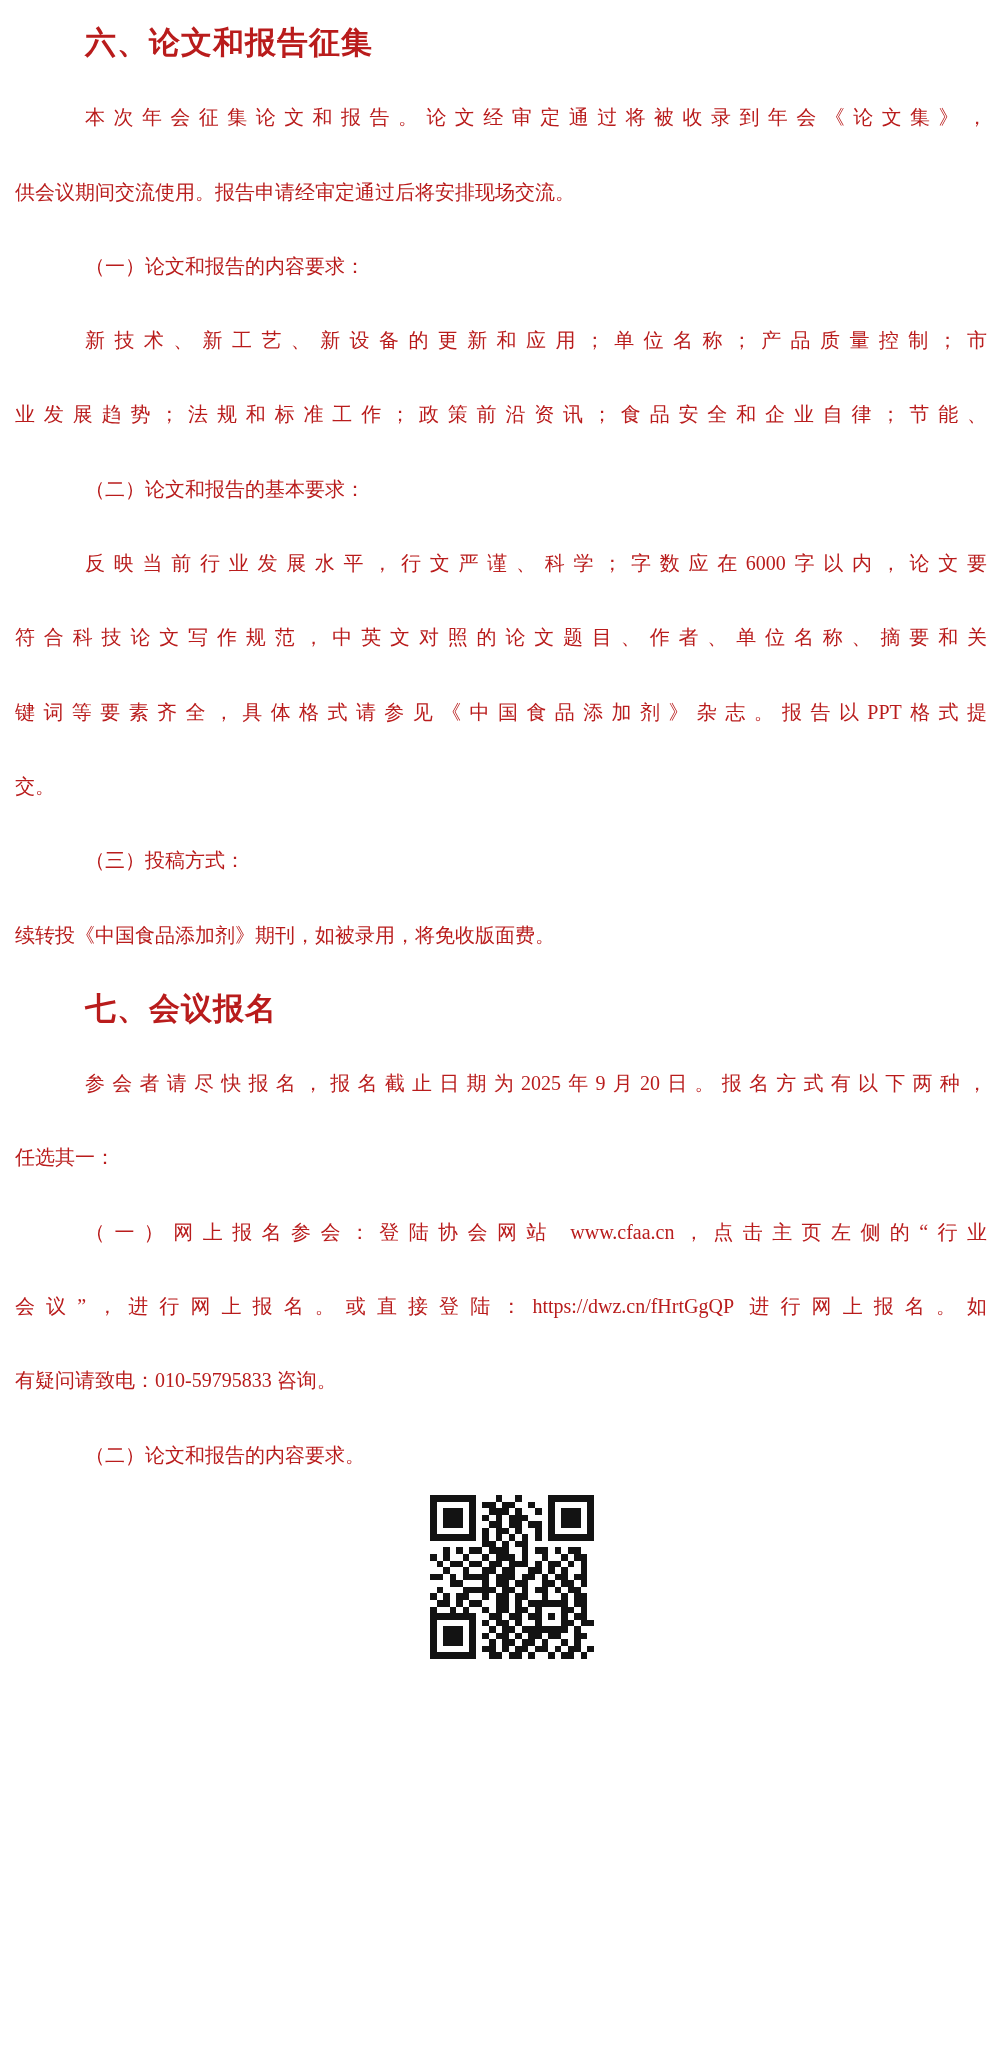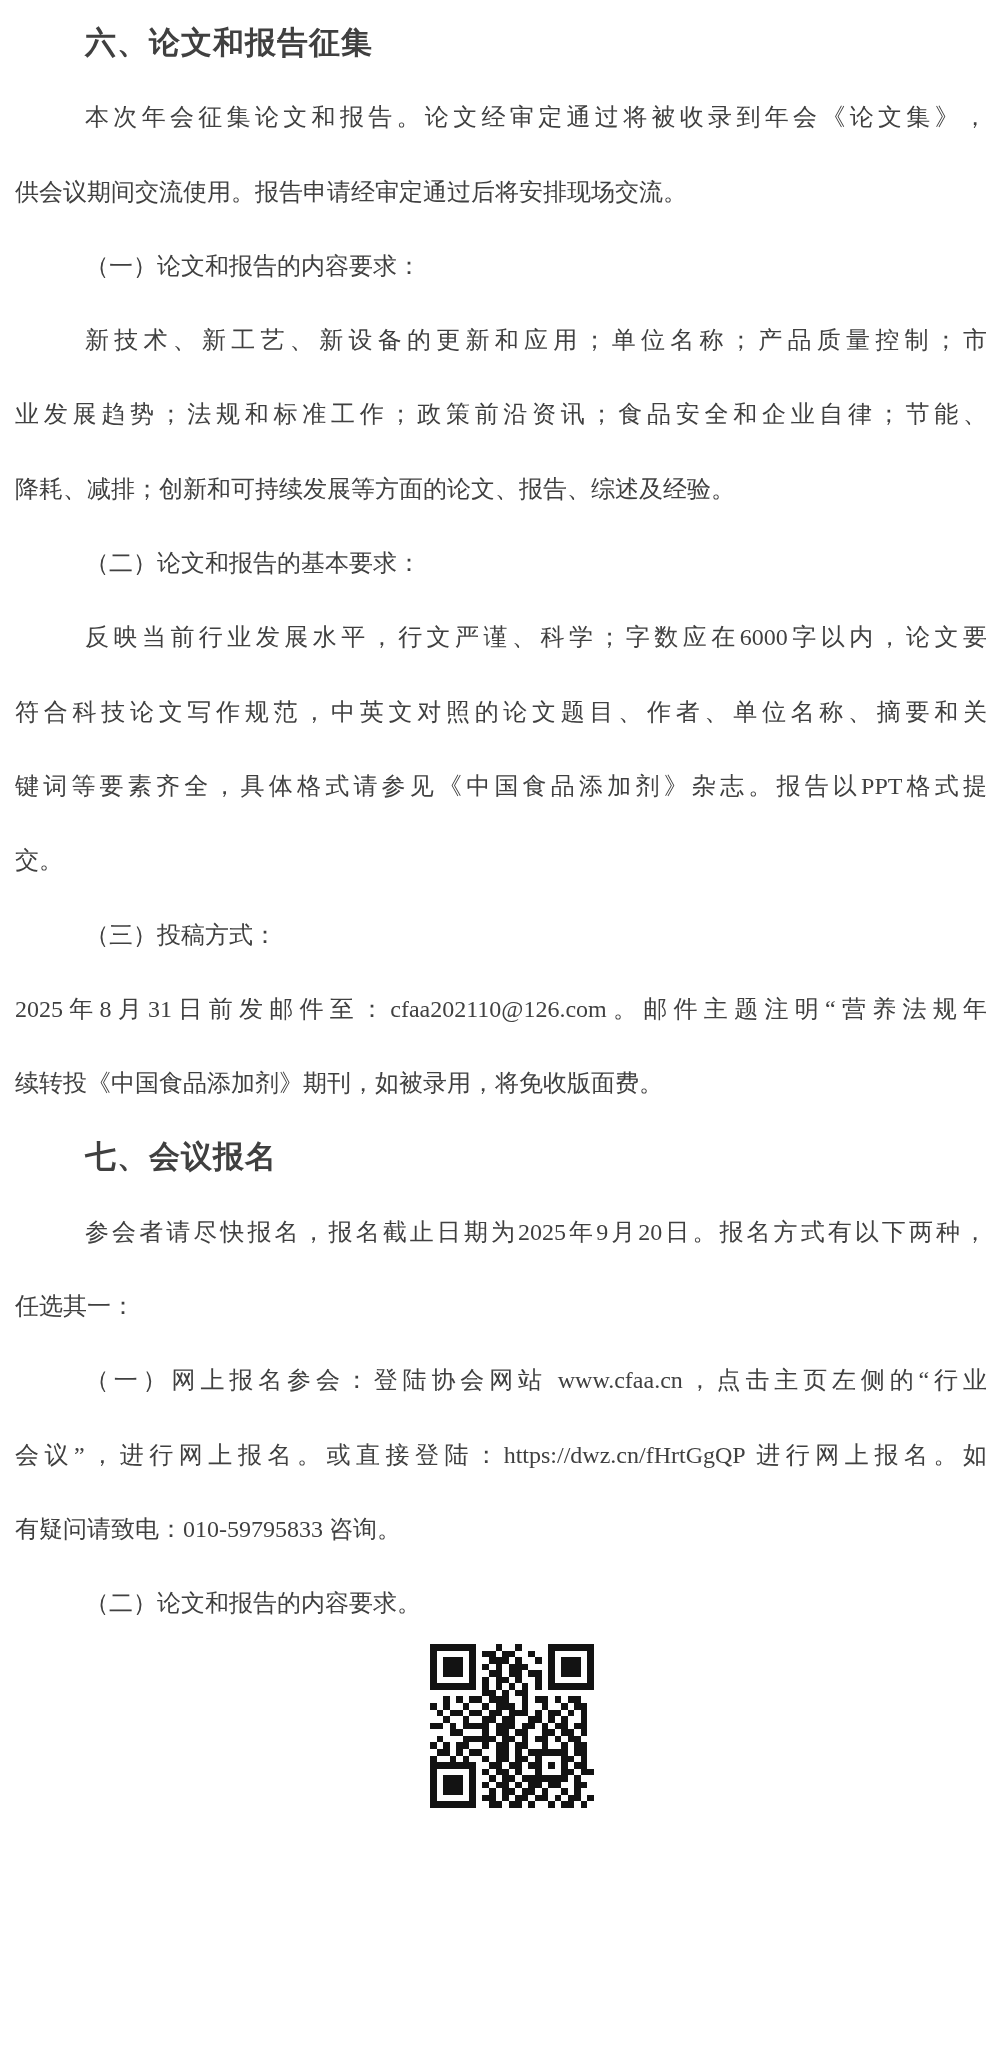--- a/index.html
+++ b/index.html
@@ -5,27 +5,27 @@
   html, body { margin: 0; padding: 0; }
   body { background: #e8e8e8; }
   .page {
     position: relative;
     width: 1000px;
     height: 2064px;
     margin: 0 auto;
     background: #ffffff;
     overflow: hidden;
     font-family: "Liberation Serif", "DejaVu Serif", serif;
-    color: #404040;
+    color: #b91c1c;
   }
   .doc { padding-top: 6px; }
   .line {
     height: 74.3px;
     line-height: 74.3px;
-    font-size: 24px;
+    font-size: 20px;
     padding-left: 15px;
     padding-right: 13px;
     white-space: nowrap;
     overflow: visible;
   }
   .line.j {
     white-space: normal;
     text-align: justify;
     text-align-last: justify;
   }
@@ -47,28 +47,26 @@
 <body>
 
 <div class="page">
   <div class="doc">
       <div class="line h ind">六、论文和报告征集</div>
       <div class="line ind j">本次年会征集论文和报告。论文经审定通过将被收录到年会《论文集》，</div>
       <div class="line">供会议期间交流使用。报告申请经审定通过后将安排现场交流。</div>
       <div class="line ind">（一）论文和报告的内容要求：</div>
       <div class="line ind j">新技术、新工艺、新设备的更新和应用；单位名称；产品质量控制；市</div>
       <div class="line j">业发展趋势；法规和标准工作；政策前沿资讯；食品安全和企业自律；节能、</div>
-      <div class="line">降耗、减排；创新和可持续发展等方面的论文、报告、综述及经验。</div>
       <div class="line ind">（二）论文和报告的基本要求：</div>
       <div class="line ind j">反映当前行业发展水平，行文严谨、科学；字数应在6000字以内，论文要</div>
       <div class="line j">符合科技论文写作规范，中英文对照的论文题目、作者、单位名称、摘要和关</div>
       <div class="line j">键词等要素齐全，具体格式请参见《中国食品添加剂》杂志。报告以PPT格式提</div>
       <div class="line">交。</div>
       <div class="line ind">（三）投稿方式：</div>
-      <div class="line j">2025年8月31日前发邮件至：cfaa202110@126.com。邮件主题注明“营养法规年</div>
       <div class="line">续转投《中国食品添加剂》期刊，如被录用，将免收版面费。</div>
       <div class="line h ind">七、会议报名</div>
       <div class="line ind j">参会者请尽快报名，报名截止日期为2025年9月20日。报名方式有以下两种，</div>
       <div class="line">任选其一：</div>
       <div class="line ind j">（一）网上报名参会：登陆协会网站 www.cfaa.cn，点击主页左侧的“行业</div>
       <div class="line j">会议”，进行网上报名。或直接登陆：https://dwz.cn/fHrtGgQP 进行网上报名。如</div>
       <div class="line">有疑问请致电：010-59795833 咨询。</div>
       <div class="line ind">（二）论文和报告的内容要求。</div>
     </div>
   <div class="qr-wrap">

